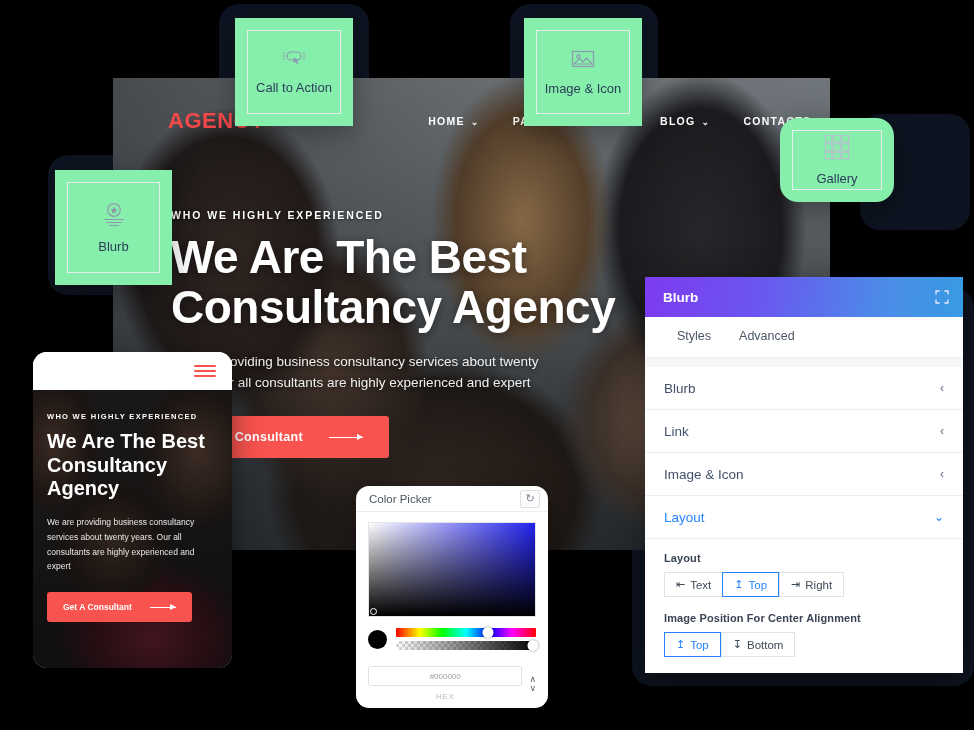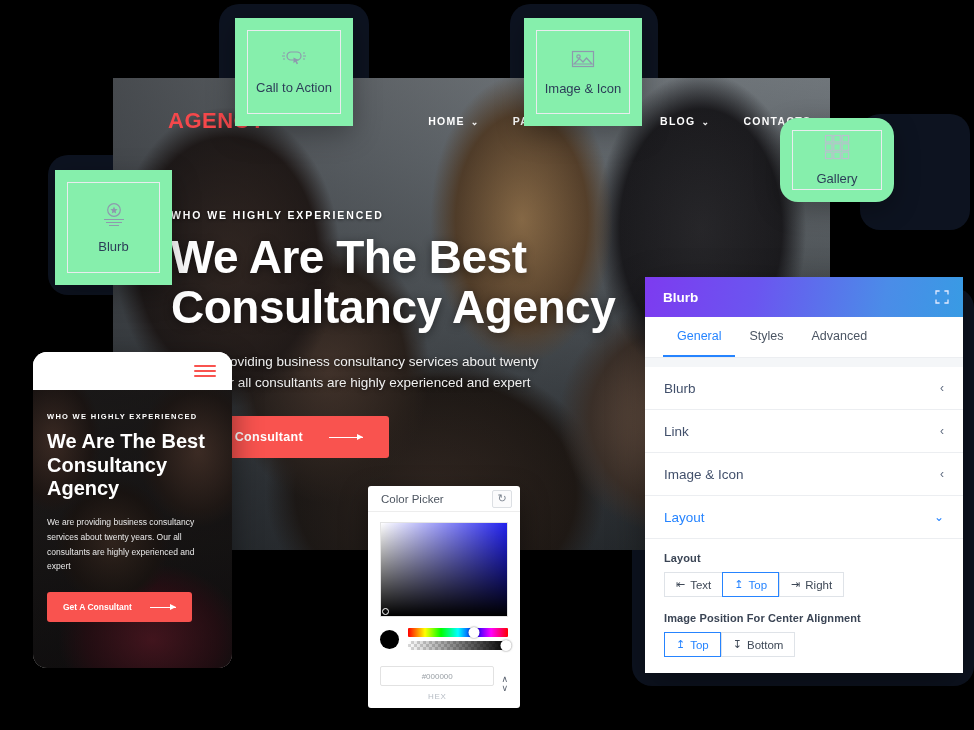--- a/index.html
+++ b/index.html
@@ -128,22 +128,22 @@
   #mobile-sub { margin-top:14px; color:#e9e9e9; font-size:8.5px; line-height:1.75; }
   #mobile-cta {
     margin-top:18px; display:inline-flex; align-items:center; gap:18px;
     background:#f9534f; color:#fff; border:none; border-radius:3px;
     padding:10px 16px; font-size:8.5px; font-weight:bold; cursor:pointer;
   }
   .arrow-line.sm { width:26px; }
 
   
   #colorpicker {
-    position:absolute; left:368px; top:486px; width:152px; height:222px;
-    background:#fff; border-radius:3px; overflow:hidden;
+    position:absolute; left:356px; top:486px; width:192px; height:222px;
+    background:#fff; border-radius:13px; overflow:hidden;
     box-shadow: 0 10px 28px rgba(0,0,0,.45);
   }
   #cp-head {
     height:26px; display:flex; align-items:center; justify-content:space-between;
     padding:0 8px 0 13px; border-bottom:1px solid #ededed;
   }
   #cp-title { color:#4d5560; font-size:11.5px; }
   #cp-reset {
     width:20px; height:18px; border:1px solid #dcdfe3; border-radius:2px;
     background:#fbfbfc; color:#7b838e; font-size:11px;
@@ -400,23 +400,20 @@
     <div id="panel-head">
       <span id="panel-title">Blurb</span>
       <span id="panel-expand">
         <svg width="14" height="14" viewBox="0 0 14 14" fill="none" stroke="#e3eaff" stroke-width="1.3">
           <path d="M1 4.6V1h3.6M13 4.6V1H9.4M1 9.4V13h3.6M13 9.4V13H9.4"></path>
         </svg>
       </span>
     </div>
 
     <div id="panel-tabs">
-      <div class="tab active">
-        <span>General</span>
-      </div>
       <div class="tab">
         <span>Styles</span>
       </div>
       <div class="tab">
         <span>Advanced</span>
       </div>
     </div>
 
     <div id="panel-gap"></div>
 

